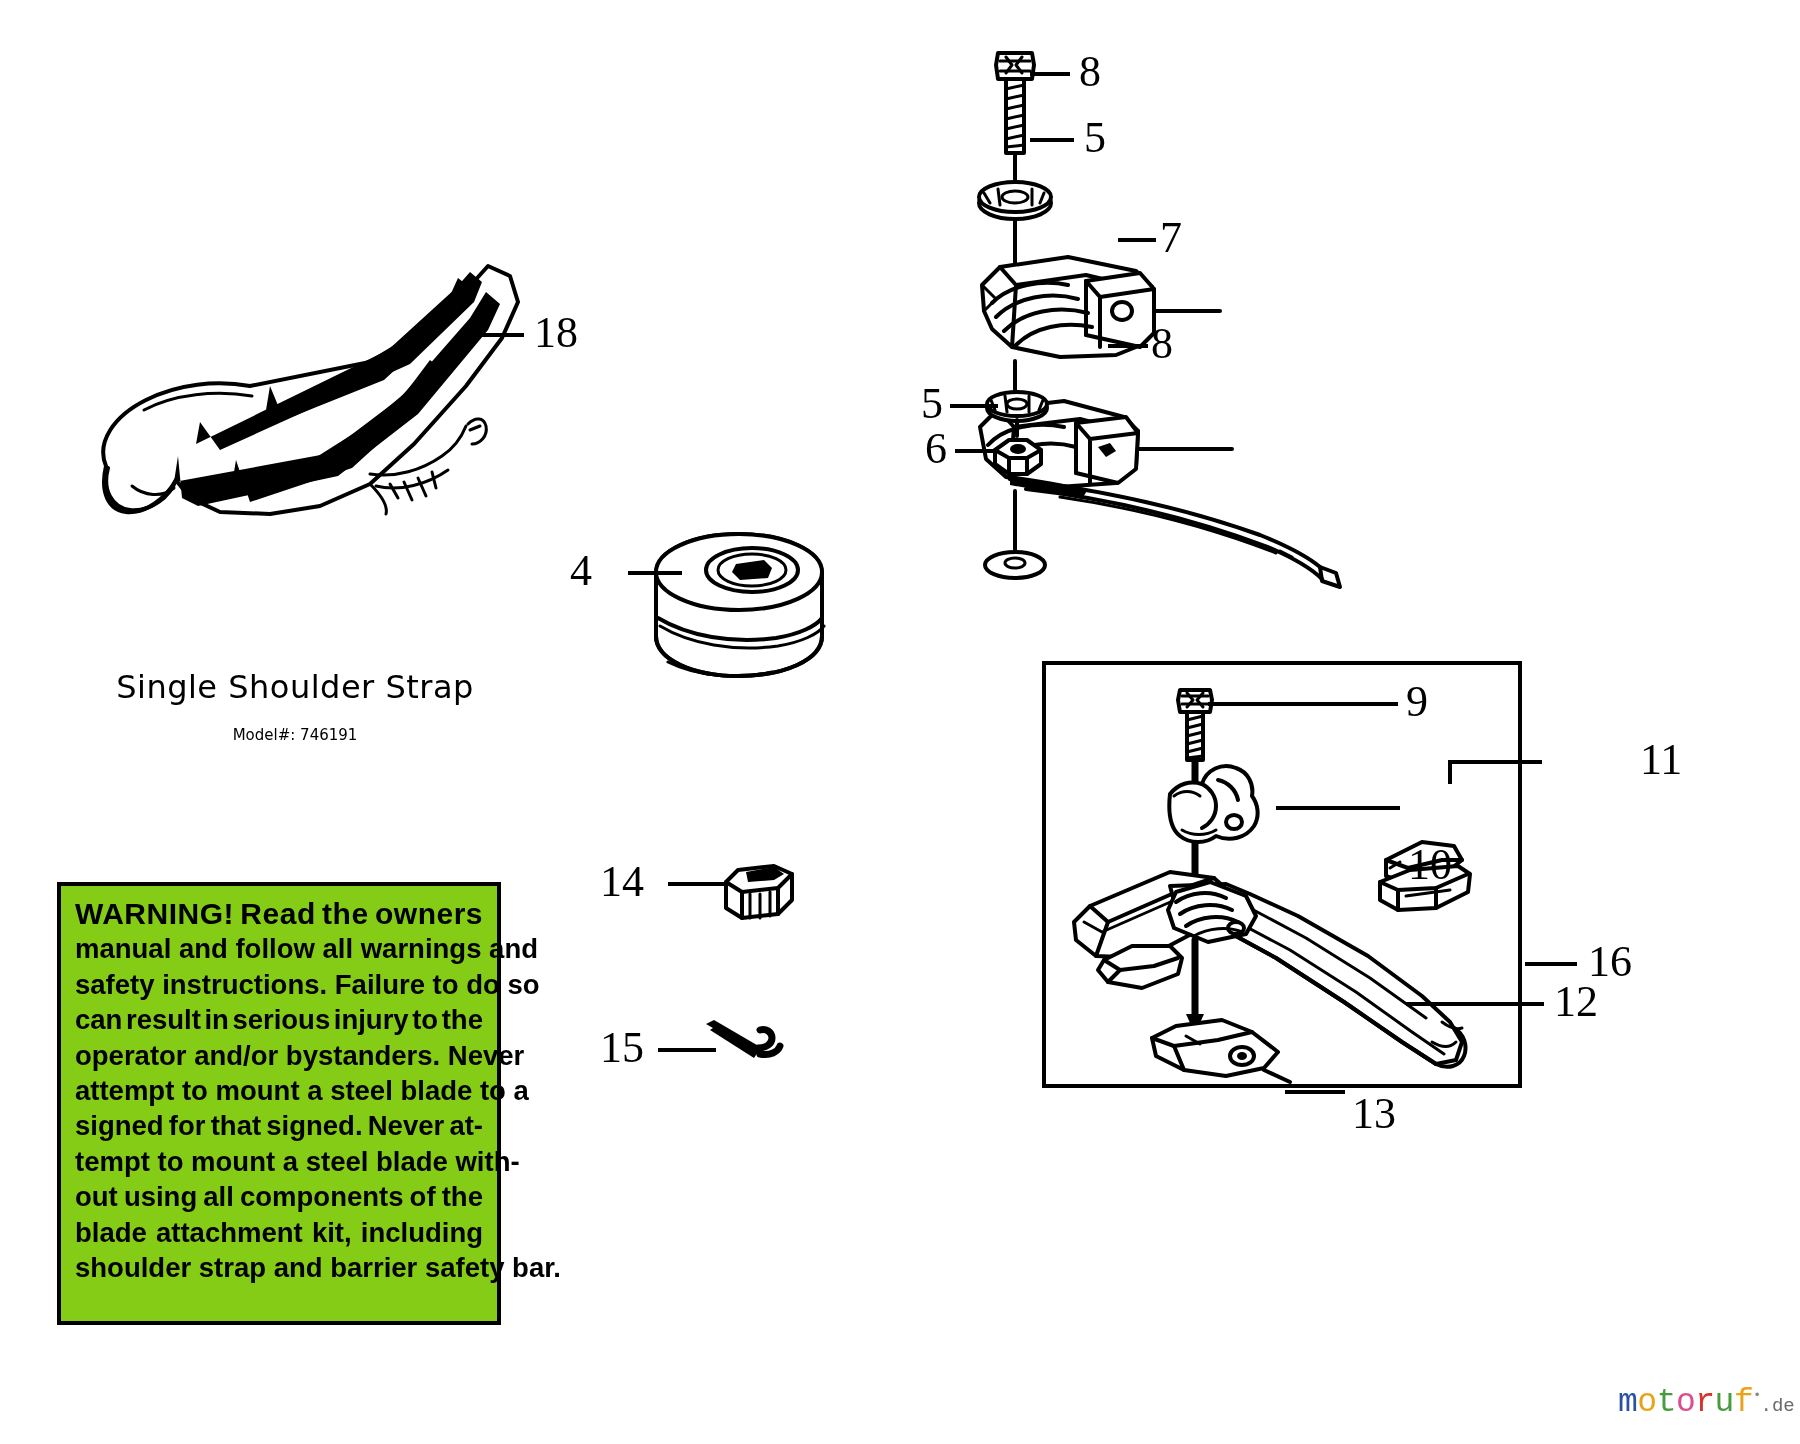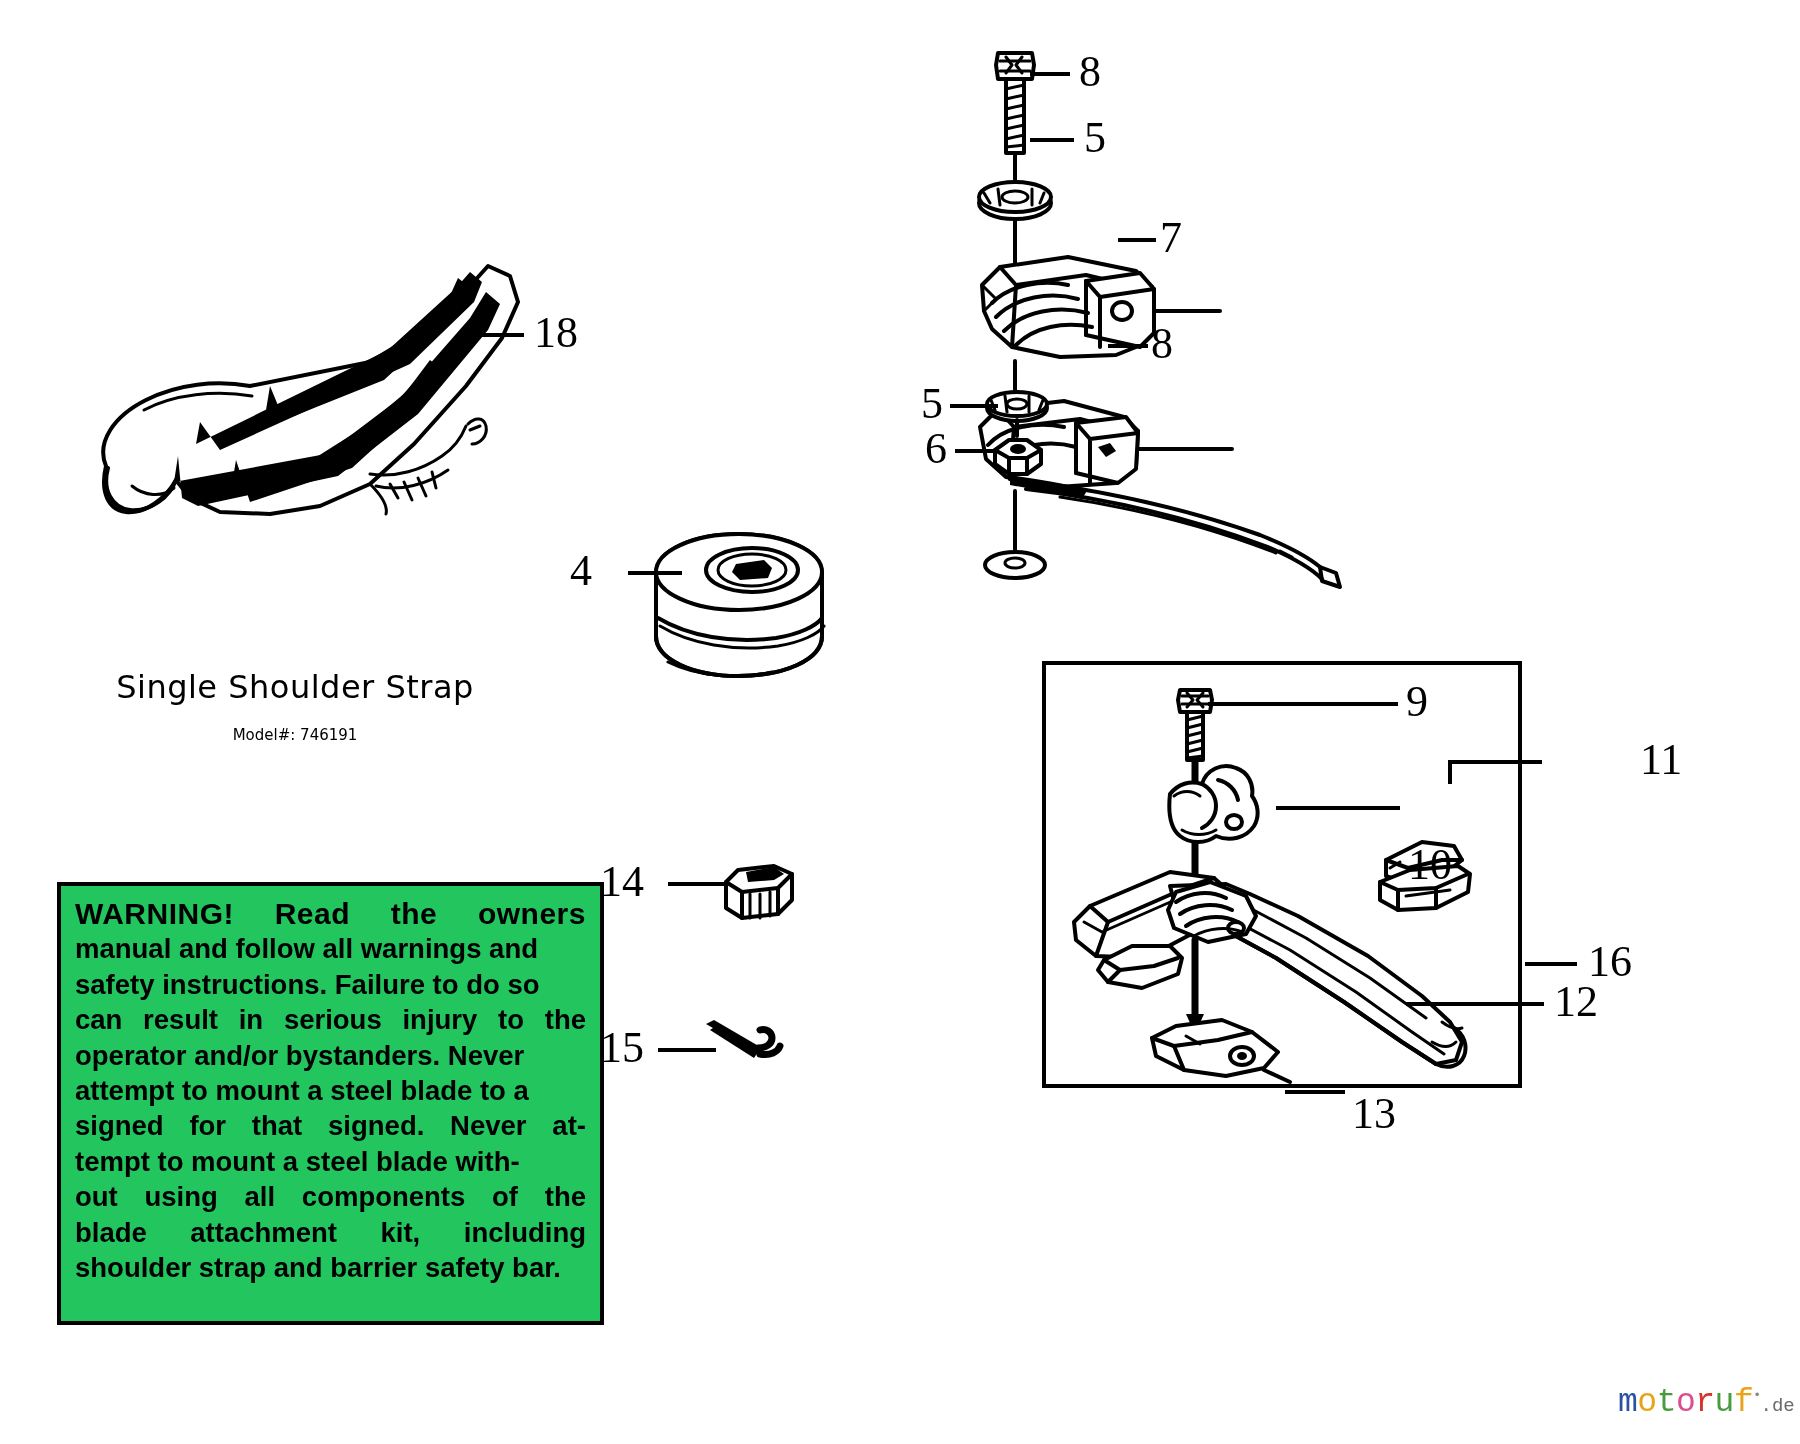--- a/index.html
+++ b/index.html
@@ -44,23 +44,23 @@
     font-size:15px;
     font-weight:normal;
     display:block;
     margin-top:20px;
   }
 
   
   #warning-box{
     position:absolute;
     left:57px;top:882px;
-    width:547px;height:443px;
+    width:444px;height:443px;
     border:4px solid #000;
-    background:#22c55e;
+    background:#84cc16;
     box-sizing:border-box;
     padding:10px 14px 6px 14px;
   }
   #warning-text{
     font-family:"Liberation Sans", sans-serif;
     font-weight:bold;
     font-size:27.5px;
     line-height:35.4px;
     color:#000;
     margin:0;

